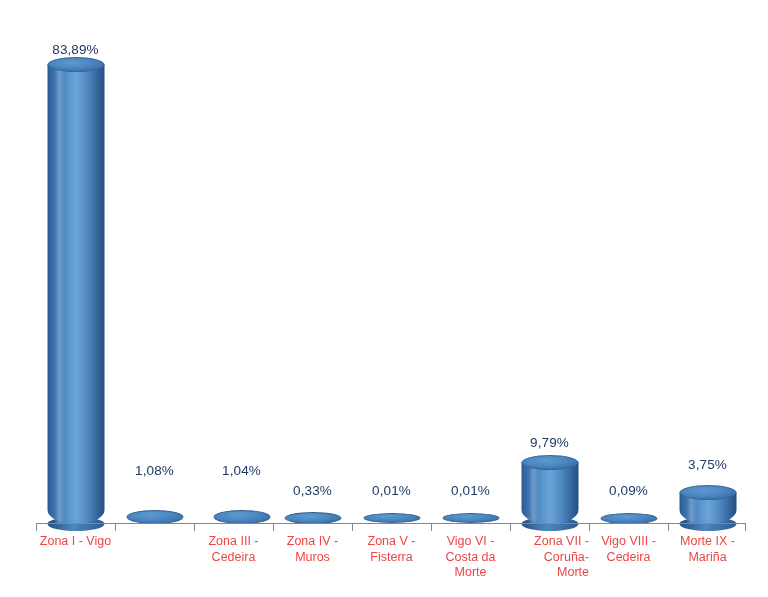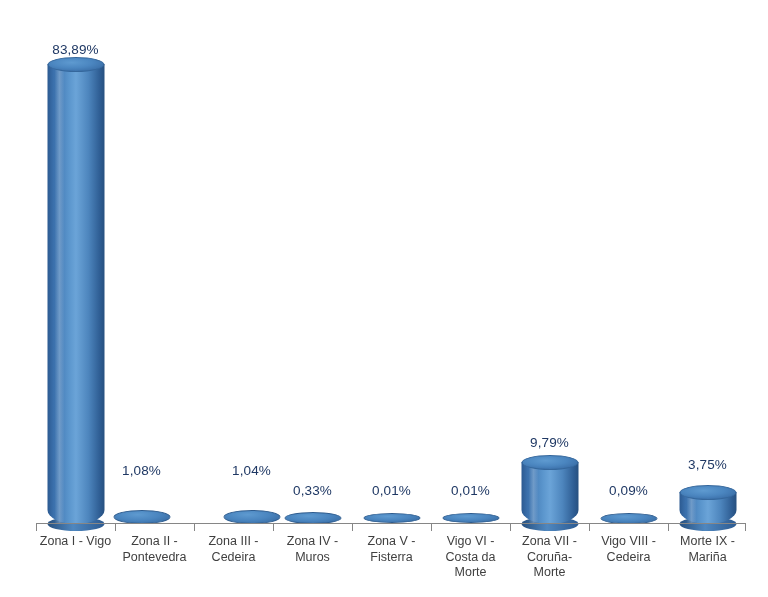--- a/index.html
+++ b/index.html
@@ -132,47 +132,47 @@
     background: #868686;
   }
 
   
   .cat-label {
     position: absolute;
     top: 534px;
     text-align: center;
     font-size: 12.5px;
     line-height: 15.5px;
-    color: #404040;
+    color: #ef4444;
   }
   .cat-label span { display: block; }
 </style>
 </head>
 <body>
 
 <div id="chart-root">
 
   <div class="plot-area">
 
     <div class="bar-slot" style="left:0px; width:79px;">
       <div class="data-label" style="bottom:467px;">83,89%</div>
       <div class="cylinder" style="width:57px; height:460px;">
         <div class="cyl-bottom"></div>
         <div class="cyl-body" style="height:460px;"></div>
         <div class="cyl-sheen" style="height:460px;"></div>
         <div class="cyl-top" style="bottom:452px;"></div>
       </div>
     </div>
 
-    <div class="bar-slot" style="left:66px; width:79px;">
+    <div class="bar-slot" style="left:79px; width:79px;">
       <div class="data-label" style="bottom:46px;">1,08%</div>
       <div class="disc" style="width:57px; height:14px; bottom:0px;"></div>
     </div>
 
-    <div class="bar-slot" style="left:176px; width:79px;">
+    <div class="bar-slot" style="left:166px; width:79px;">
       <div class="data-label" style="bottom:46px;">1,04%</div>
       <div class="disc" style="width:57px; height:14px; bottom:0px;"></div>
     </div>
 
     <div class="bar-slot" style="left:237px; width:79px;">
       <div class="data-label" style="bottom:26px;">0,33%</div>
       <div class="disc" style="width:57px; height:12px; bottom:0px;"></div>
     </div>
 
     <div class="bar-slot" style="left:316px; width:79px;">
@@ -221,42 +221,38 @@
   <div class="tick" style="left:352px;"></div>
   <div class="tick" style="left:431px;"></div>
   <div class="tick" style="left:510px;"></div>
   <div class="tick" style="left:589px;"></div>
   <div class="tick" style="left:668px;"></div>
   <div class="tick" style="left:745px;"></div>
 
   <div class="cat-label" style="left:36px; width:79px;">
     <span>Zona I - Vigo</span>
   </div>
-  <div class="cat-label" style="left:115px; width:79px;">
-    <span>Zona II -</span>
-    <span>Pontevedra</span>
-  </div>
   <div class="cat-label" style="left:194px; width:79px;">
     <span>Zona III -</span>
     <span>Cedeira</span>
   </div>
   <div class="cat-label" style="left:352px; width:79px;">
     <span>Zona V -</span>
     <span>Fisterra</span>
   </div>
   <div class="cat-label" style="left:273px; width:79px;">
     <span>Zona IV -</span>
     <span>Muros</span>
   </div>
   <div class="cat-label" style="left:431px; width:79px;">
     <span>Vigo VI -</span>
     <span>Costa da</span>
     <span>Morte</span>
   </div>
-  <div class="cat-label" style="left:510px; width:79px;">
+  <div class="cat-label" style="left:510px; width:79px;text-align:right;">
     <span>Zona VII -</span>
     <span>Coruña-</span>
     <span>Morte</span>
   </div>
   <div class="cat-label" style="left:589px; width:79px;">
     <span>Vigo VIII -</span>
     <span>Cedeira</span>
   </div>
   <div class="cat-label" style="left:668px; width:79px;">
     <span>Morte IX -</span>

